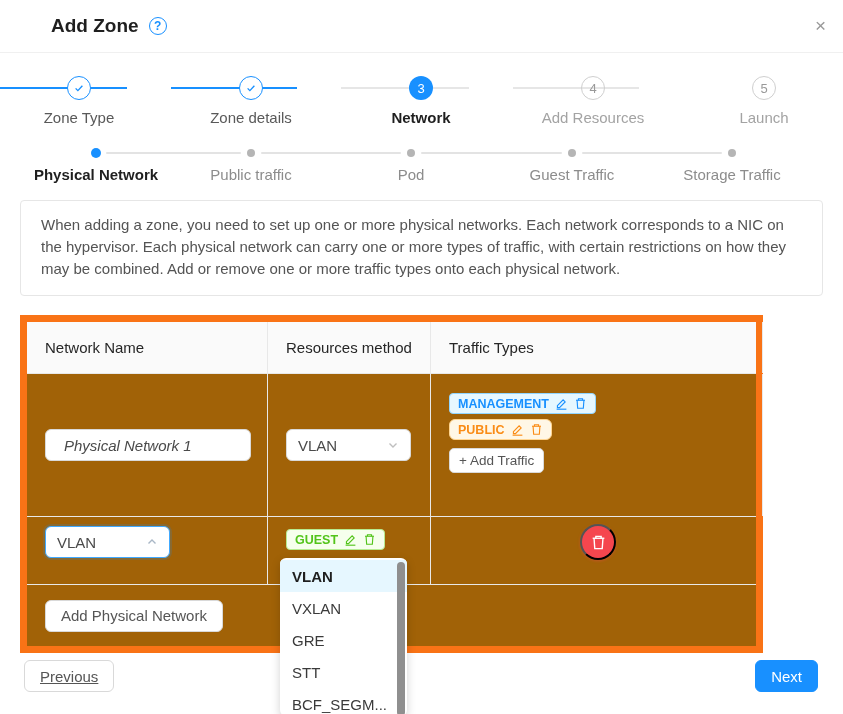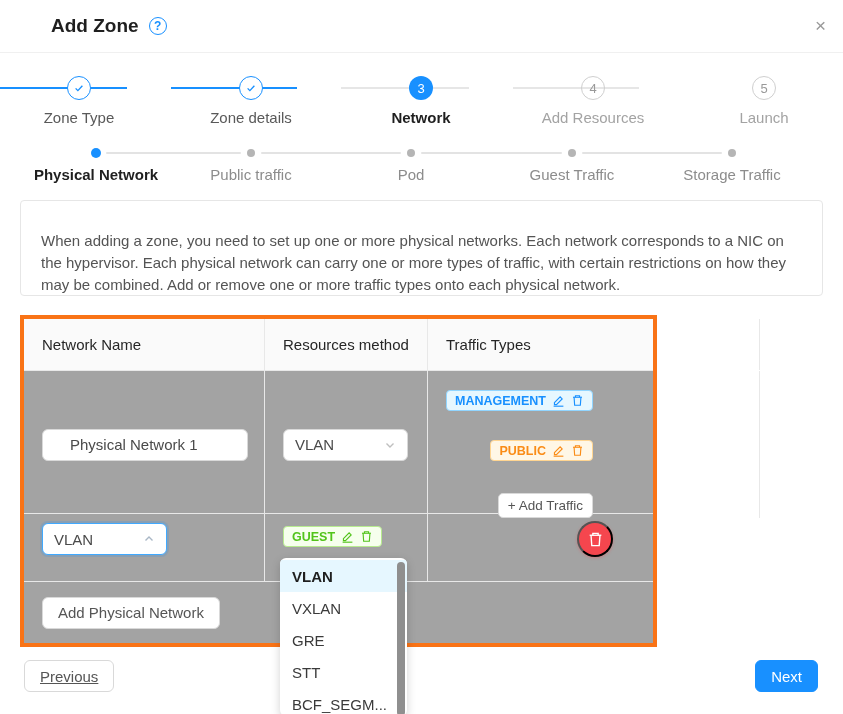--- a/index.html
+++ b/index.html
@@ -40,55 +40,55 @@
   .dot { position:absolute; border-radius:50%; }
   .dot.active { top:8px; width:10px; height:10px; background:#1890ff; }
   .dot.pending { top:9px; width:8px; height:8px; background:#b5b5b5; }
   .dot-line { position:absolute; top:12px; height:2px; background:#e3e3e3; border-radius:1px; }
   .sub-label { position:absolute; top:26px; width:180px; text-align:center; font-size:15px; }
   .sub-label.active { color:#1f1f1f; font-weight:700; }
   .sub-label.pending { color:#8c8c8c; }
 
   
   .info-box { position:absolute; top:200px; left:20px; width:803px; height:96px;
-    border:1px solid #e6e6e6; border-radius:4px; padding:29px 20px;
+    border:1px solid #e6e6e6; border-radius:4px; padding:13px 20px;
     font-size:15px; line-height:22px; color:#545454; }
 
   
-  .pn-table { position:absolute; top:315px; left:20px; width:637px;
-    border:4px solid #f97316; background:#a3a3a3; }
+  .pn-table { position:absolute; top:315px; left:20px; width:743px;
+    border:7px solid #f97316; background:#a16207; }
   .tr { display:grid; grid-template-columns:241px 163px 332px 1fr; }
   .cell { display:flex; padding:0 16px 0 18px; }
   .cell:not(:last-child){ border-right:1px solid #e8e8e8; }
   .thead { height:52px; background:#fafafa; border-bottom:1px solid #e8e8e8; }
   .thead .cell { align-items:center; font-size:15px; font-weight:500; color:#262626; }
   .row1 { height:143px; border-bottom:1px solid #e8e8e8; }
   .row1 .cell { align-items:center; }
   .row1 .traffic-cell { align-items:flex-start; padding-top:19px; }
   .row2 { height:68px; border-bottom:1px solid #e8e8e8; }
   .row2 .cell { align-items:flex-start; padding-top:9px; }
   .row2 .traffic-cell { padding-top:12px; }
   .row2 .actions-cell { padding-top:7px; justify-content:center; }
   .tfoot { height:61px; display:flex; align-items:center; padding-left:18px; }
 
   .text-input { width:100%; height:32px; border:1px solid #d9d9d9; border-radius:6px;
-    padding:0 27px; font-size:15px; color:#4a4a4a; background:#fff;
-    font-family:"Liberation Sans",sans-serif; }
+    padding:0 18px; font-size:15px; color:#4a4a4a; background:#fff;
+    font-family:"Liberation Sans",sans-serif;font-style:italic; }
   .select { width:125px; height:32px; border:1px solid #d9d9d9; border-radius:6px;
     display:flex; align-items:center; justify-content:space-between; padding:0 11px;
     font-size:15px; color:#4a4a4a; background:#fff; cursor:pointer; }
   .select.open { border-color:#40a9ff; box-shadow:0 0 0 2px rgba(24,144,255,.18); }
   .select svg { flex:0 0 auto; }
 
-  .traffic-stack { display:flex; flex-direction:column; align-items:flex-end;gap:24px; }
+  .traffic-stack { display:flex; flex-direction:column; align-items:flex-start; }
   .tag { display:inline-flex; align-items:center; gap:6px; height:21px; padding:0 8px;
     border:1px solid; border-radius:4px; font-size:12.5px; font-weight:600; margin-bottom:5px; }
   .tag svg { width:13px; height:13px; cursor:pointer; }
   .tag-blue   { color:#1890ff; background:#e6f7ff; border-color:#91d5ff; }
-  .tag-orange { color:#fa8c16; background:#fff7e6; border-color:#ffd591; }
+  .tag-orange { color:#fa8c16; background:#fff7e6; border-color:#ffd591;border-radius:6px; }
   .tag-red    { color:#f5222d; background:#fff1f0; border-color:#ffa39e; }
   .tag-green  { color:#52c41a; background:#f6ffed; border-color:#b7eb8f; }
 
   .add-traffic-btn { display:inline-flex; align-items:center; height:25px; padding:0 9px;
     border:1px solid #d9d9d9; border-radius:5px; background:#fff; font-size:13.5px;
     color:#555; cursor:pointer; margin-top:3px; }
 
   .delete-circle-btn { width:36px; height:36px; border-radius:50%; background:#f5464e;
     display:flex; align-items:center; justify-content:center; cursor:pointer;
     box-shadow:0 1px 3px rgba(245,70,78,.4); }

